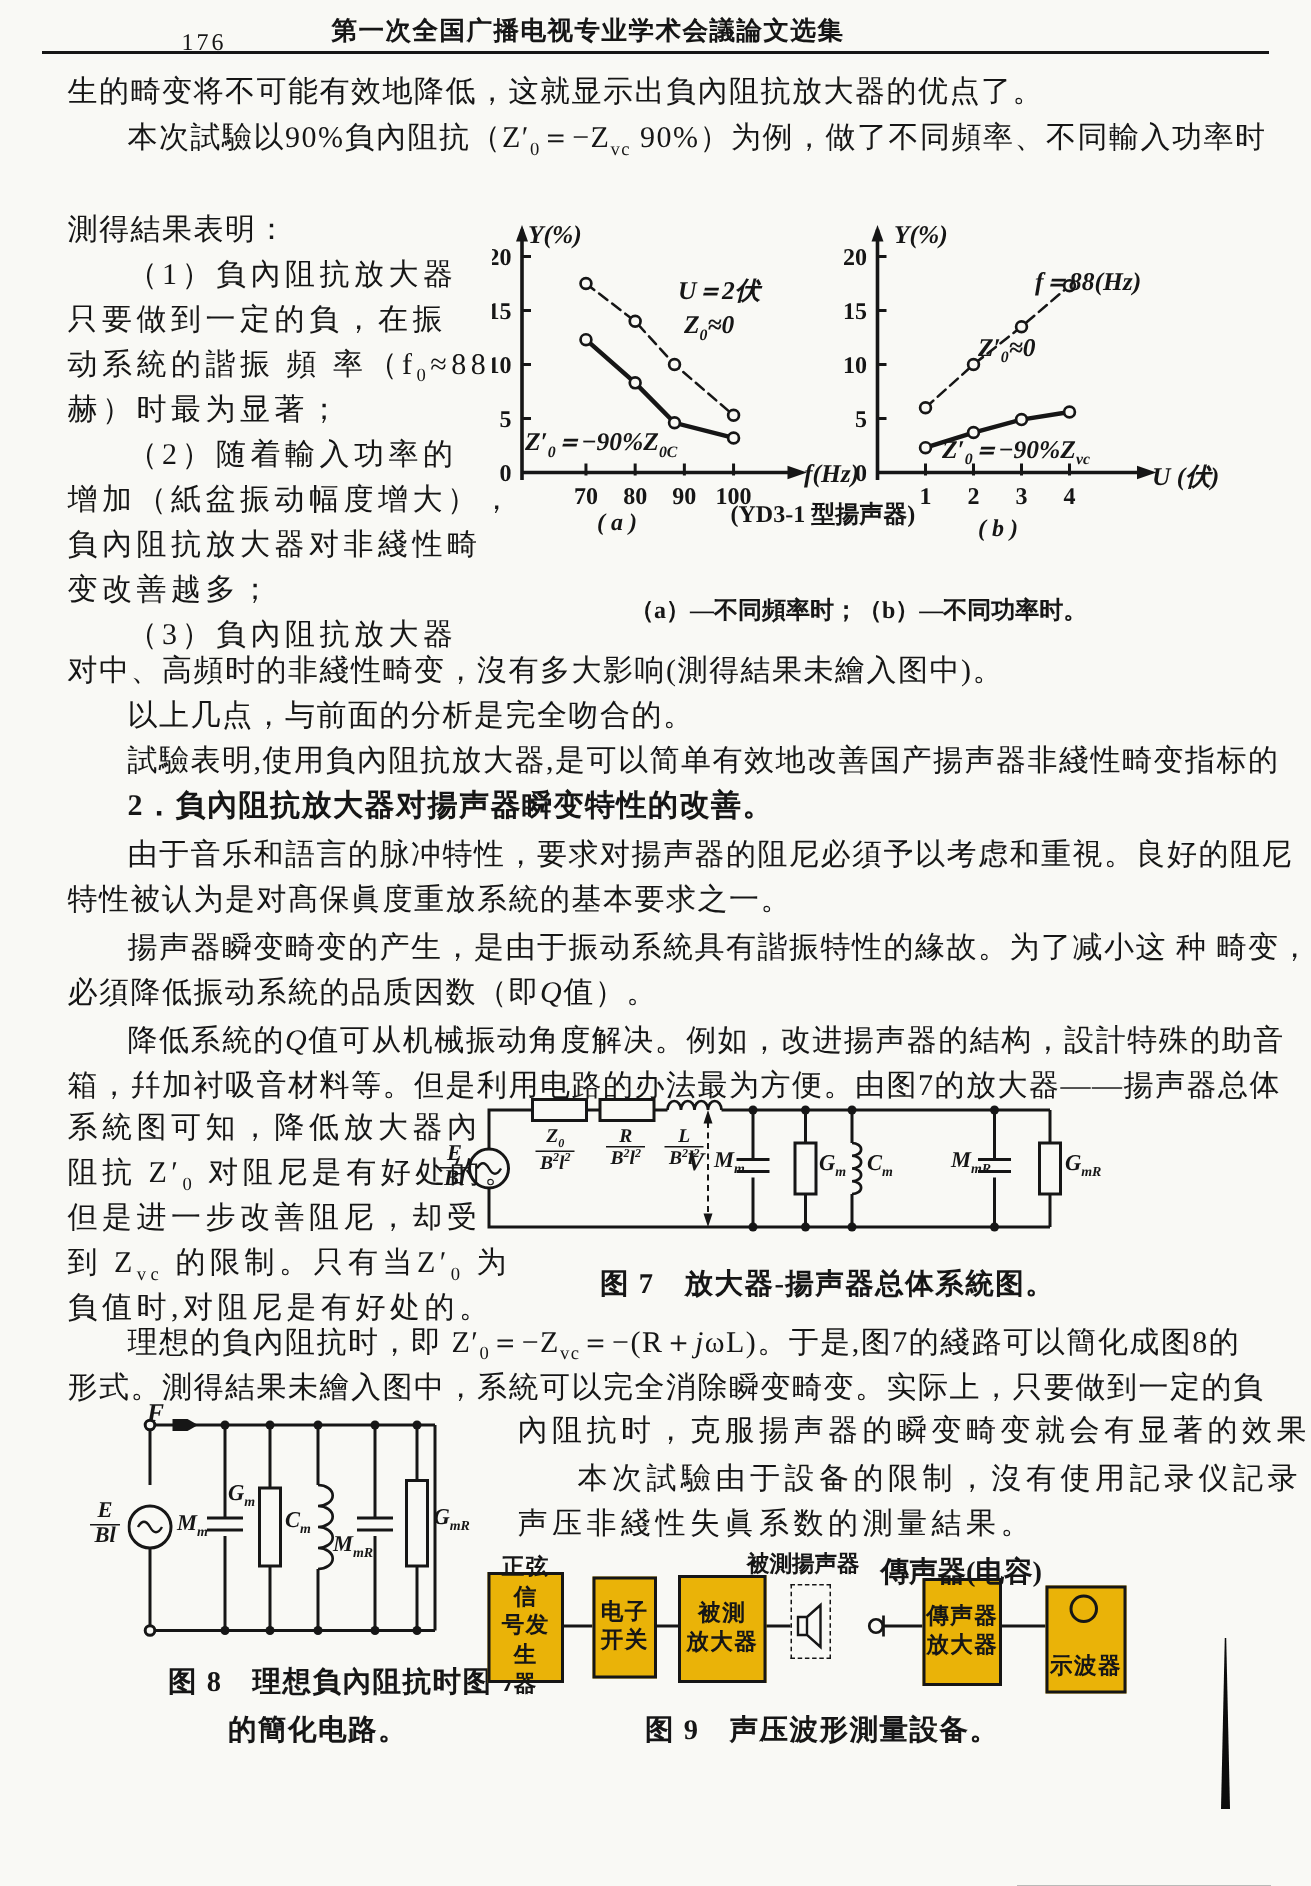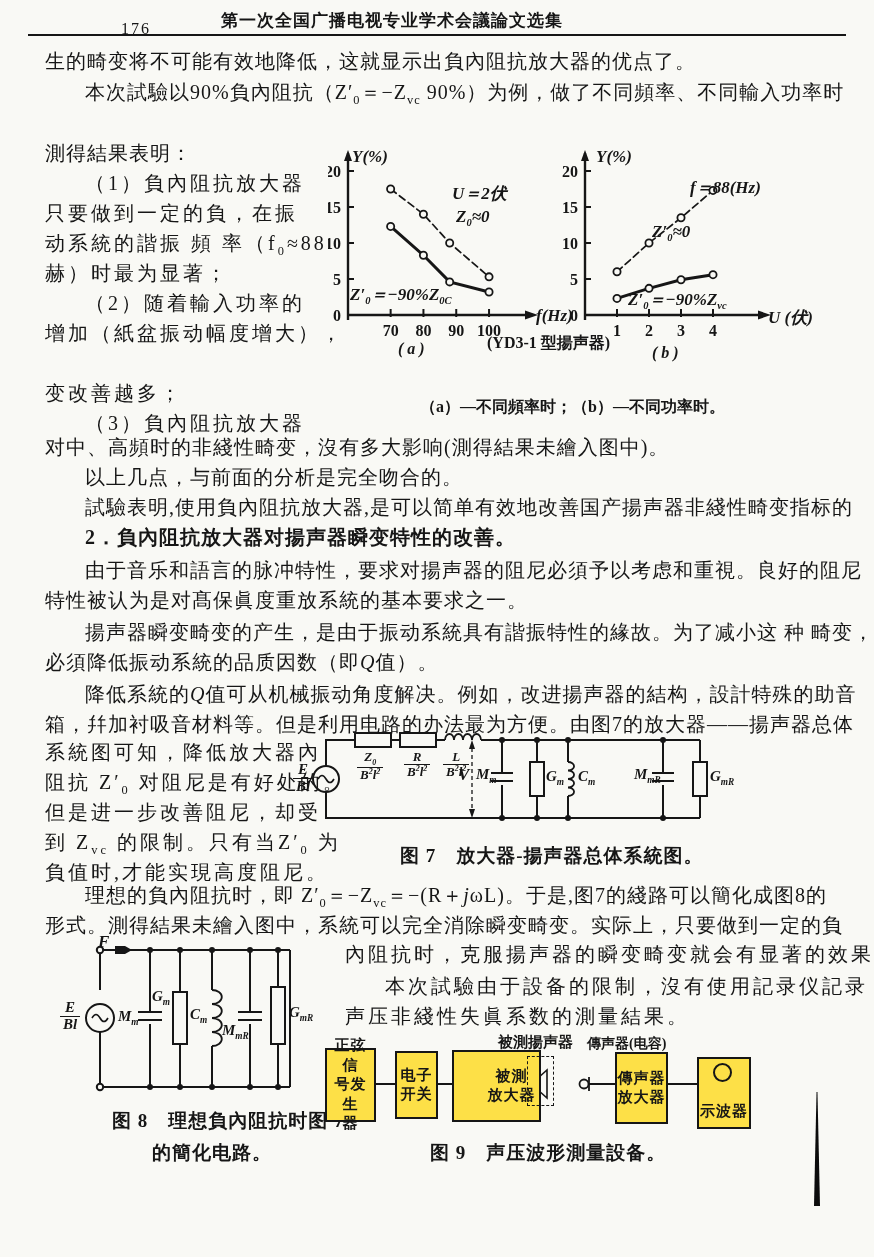--- a/index.html
+++ b/index.html
@@ -19,21 +19,21 @@
   sup{font-size:0.62em;}
   .figlab{font-style:italic;font-weight:bold;font-size:16px;white-space:nowrap;letter-spacing:0;}
   .annot{font-style:italic;font-weight:bold;font-size:17px;white-space:nowrap;letter-spacing:0;}
   .axlab{font-style:italic;font-weight:bold;font-size:17px;white-space:nowrap;}
   .frac{display:inline-block;text-align:center;vertical-align:middle;font-style:italic;font-weight:bold;line-height:1.05;}
   .frac .num{display:block;border-bottom:1.6px solid #161616;padding:0 3px;}
   .frac .den{display:block;padding:0 3px;}
   .f13{font-size:13px;} .f15{font-size:15px;}
   svg text{font-family:"Liberation Serif","DejaVu Serif",serif;}
   .blockbox{
-    position:absolute;border:2.2px solid #161616;background:#fde047;
+    position:absolute;border:2.2px solid #161616;background:#eab308;
     font-size:15px;font-weight:bold;text-align:center;letter-spacing:1px;
     display:flex;align-items:center;justify-content:center;line-height:1.3;
   }
   .dashedbox{position:absolute;border:1.8px dashed #161616;background:transparent;}
   .scopecircle{position:absolute;width:15px;height:15px;border:2.2px solid #161616;border-radius:50%;}
   .artifact{position:absolute;background:#0c0c0c;clip-path:polygon(42% 0,58% 0,100% 100%,0% 100%);}
 </style>
 </head>
 <body>
 
@@ -46,20 +46,21 @@
   <div class="abs ln" style="left:45px;top:48px;">生的畸变将不可能有效地降低，这就显示出負內阻抗放大器的优点了。</div>
   <div class="abs ln" style="left:85px;top:79px;">本次試驗以90%負內阻抗（Z′<sub>0</sub>＝−Z<sub>vc</sub> 90%）为例，做了不同頻率、不同輸入功率时</div>
   <div class="abs ln" style="left:45px;top:140px;">測得結果表明：</div>
 
   <div class="abs col" style="left:85px;top:170px;">（1）負內阻抗放大器</div>
   <div class="abs col" style="left:45px;top:200px;">只要做到一定的負，在振</div>
   <div class="abs col" style="left:45px;top:230px;">动系統的諧振 頻 率（f<sub>0</sub>≈88</div>
   <div class="abs col" style="left:45px;top:260px;">赫）时最为显著；</div>
   <div class="abs col" style="left:85px;top:290px;">（2）随着輸入功率的</div>
   <div class="abs col" style="left:45px;top:320px;">增加（紙盆振动幅度增大），</div>
+  <div class="abs col" style="left:45px;top:350px;">負內阻抗放大器对非綫性畸</div>
   <div class="abs col" style="left:45px;top:380px;">变改善越多；</div>
   <div class="abs col" style="left:85px;top:410px;">（3）負內阻抗放大器</div>
 
   <svg class="abs" style="left:328px;top:145px;" width="230" height="205">
       <line x1="20" y1="175" x2="20" y2="8" stroke="#161616" stroke-width="2.4"></line>
       <path d="M20,5 l-4,11 h8 z" fill="#161616"></path>
       <line x1="20" y1="170" x2="198" y2="170" stroke="#161616" stroke-width="2.4"></line>
       <path d="M210,170 l-13,-4.5 v9 z" fill="#161616"></path>
       <text x="13" y="175.5" text-anchor="end" font-size="16" font-weight="bold" fill="#161616">0</text>
       <line x1="20" y1="134" x2="26" y2="134" stroke="#161616" stroke-width="2"></line>
@@ -149,21 +150,21 @@
   <div class="abs ln" style="left:45px;top:587px;">特性被认为是对髙保眞度重放系統的基本要求之一。</div>
   <div class="abs ln" style="left:85px;top:619px;">揚声器瞬变畸变的产生，是由于振动系統具有諧振特性的緣故。为了减小这 种 畸变，</div>
   <div class="abs ln" style="left:45px;top:649px;">必須降低振动系統的品质因数（即<i>Q</i>值）。</div>
   <div class="abs ln" style="left:85px;top:681px;">降低系統的<i>Q</i>值可从机械振动角度解决。例如，改进揚声器的結构，設計特殊的助音</div>
   <div class="abs ln" style="left:45px;top:711px;">箱，幷加衬吸音材料等。但是利用电路的办法最为方便。由图7的放大器——揚声器总体</div>
 
   <div class="abs col" style="left:45px;top:739px;">系統图可知，降低放大器內</div>
   <div class="abs col" style="left:45px;top:769px;">阻抗 Z′<sub>0</sub> 对阻尼是有好处的。</div>
   <div class="abs col" style="left:45px;top:799px;">但是进一步改善阻尼，却受</div>
   <div class="abs col" style="left:45px;top:829px;">到 Z<sub>vc</sub> 的限制。只有当Z′<sub>0</sub> 为</div>
-  <div class="abs col" style="left:45px;top:859px;">負值时,才能实現高度阻尼。</div>
+  <div class="abs col" style="left:45px;top:859px;">負值时,对阻尼是有好处的。</div>
 
   <svg class="abs" style="left:295px;top:722px;" width="460" height="110">
     <g stroke="#161616" stroke-width="2" fill="none">
 
       <path d="M31,44 L31,18 L60,18"></path>
       <path d="M96,18 L105,18"></path>
       <path d="M141,18 L150,18"></path>
       <path d="M186,18 L405,18"></path>
       <path d="M31,70 L31,96 L405,96"></path>
 
@@ -296,29 +297,29 @@
       <circle cx="264" cy="64" r="4.5" stroke-width="1.8"></circle>
       <line x1="269" y1="57" x2="269" y2="71" stroke-width="1.8"></line>
     </g>
   </svg>
   <div class="blockbox" style="left:325px;top:1048px;width:47px;height:70px;">
       <span>正弦信<br>号发生<br>器</span>
     </div>
   <div class="blockbox" style="left:395px;top:1051px;width:39px;height:64px;">
       <span>电子<br>开关</span>
     </div>
-  <div class="blockbox" style="left:452px;top:1050px;width:55px;height:68px;padding-left:30px;">
+  <div class="blockbox" style="left:452px;top:1050px;width:55px;height:68px;">
       <span>被測<br>放大器</span>
     </div>
   <div class="dashedbox" style="left:527px;top:1056px;width:25px;height:48px;"></div>
   <div class="blockbox" style="left:615px;top:1052px;width:49px;height:68px;text-align:center;">
       <span>傳声器<br>放大器</span>
     </div>
   <div class="blockbox" style="left:697px;top:1057px;width:50px;height:62px;align-items:flex-end;padding-bottom:6px;">
       <span>示波器</span>
     </div>
   <div class="scopecircle" style="left:713px;top:1063px;"></div>
   <div class="abs cap" style="left:498px;top:1033px;font-size:15px;">被測揚声器</div>
-  <div class="abs cap" style="left:587px;top:1035px;font-size:14px;">傳声器(电容)</div>
+  <div class="abs cap" style="left:587px;top:1035px;font-size:19px;">傳声器(电容)</div>
   <div class="abs cap" style="left:430px;top:1140px;font-size:19px;letter-spacing:1px;">图 9　声压波形測量設备。</div>
 
   <div class="artifact" style="left:814px;top:1092px;width:6px;height:114px;"></div>
 </div>
 
 </body></html>

